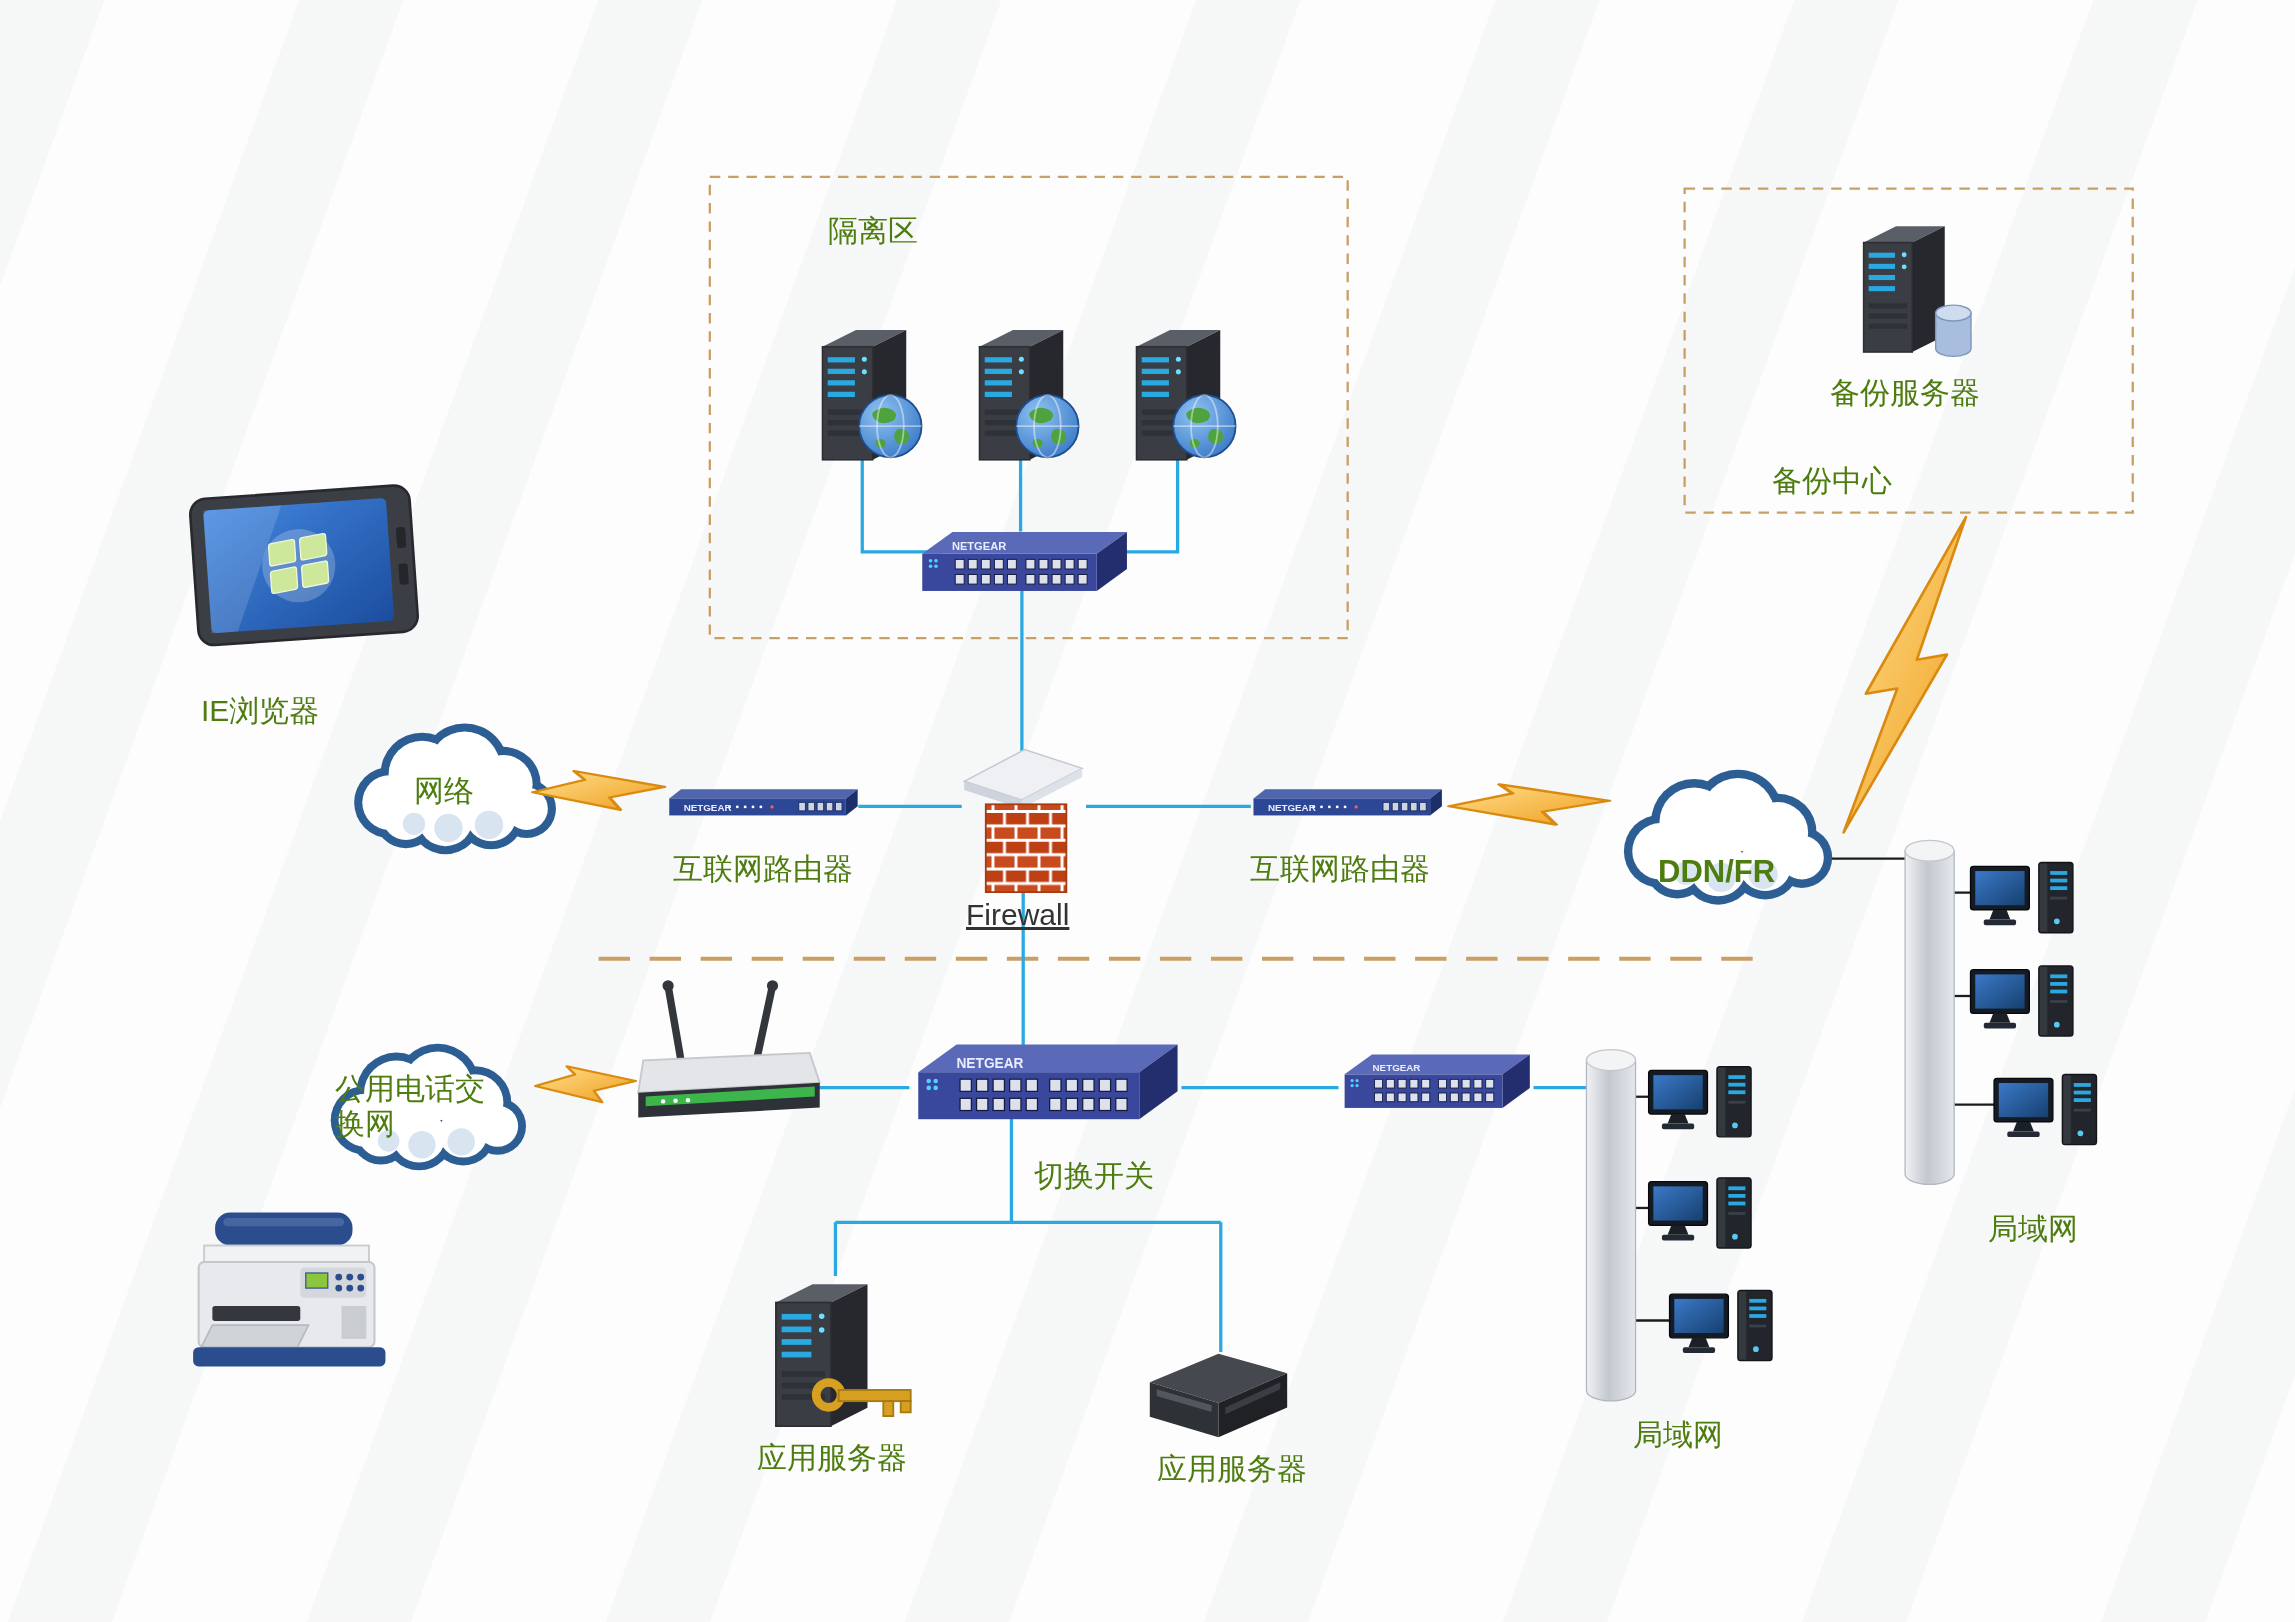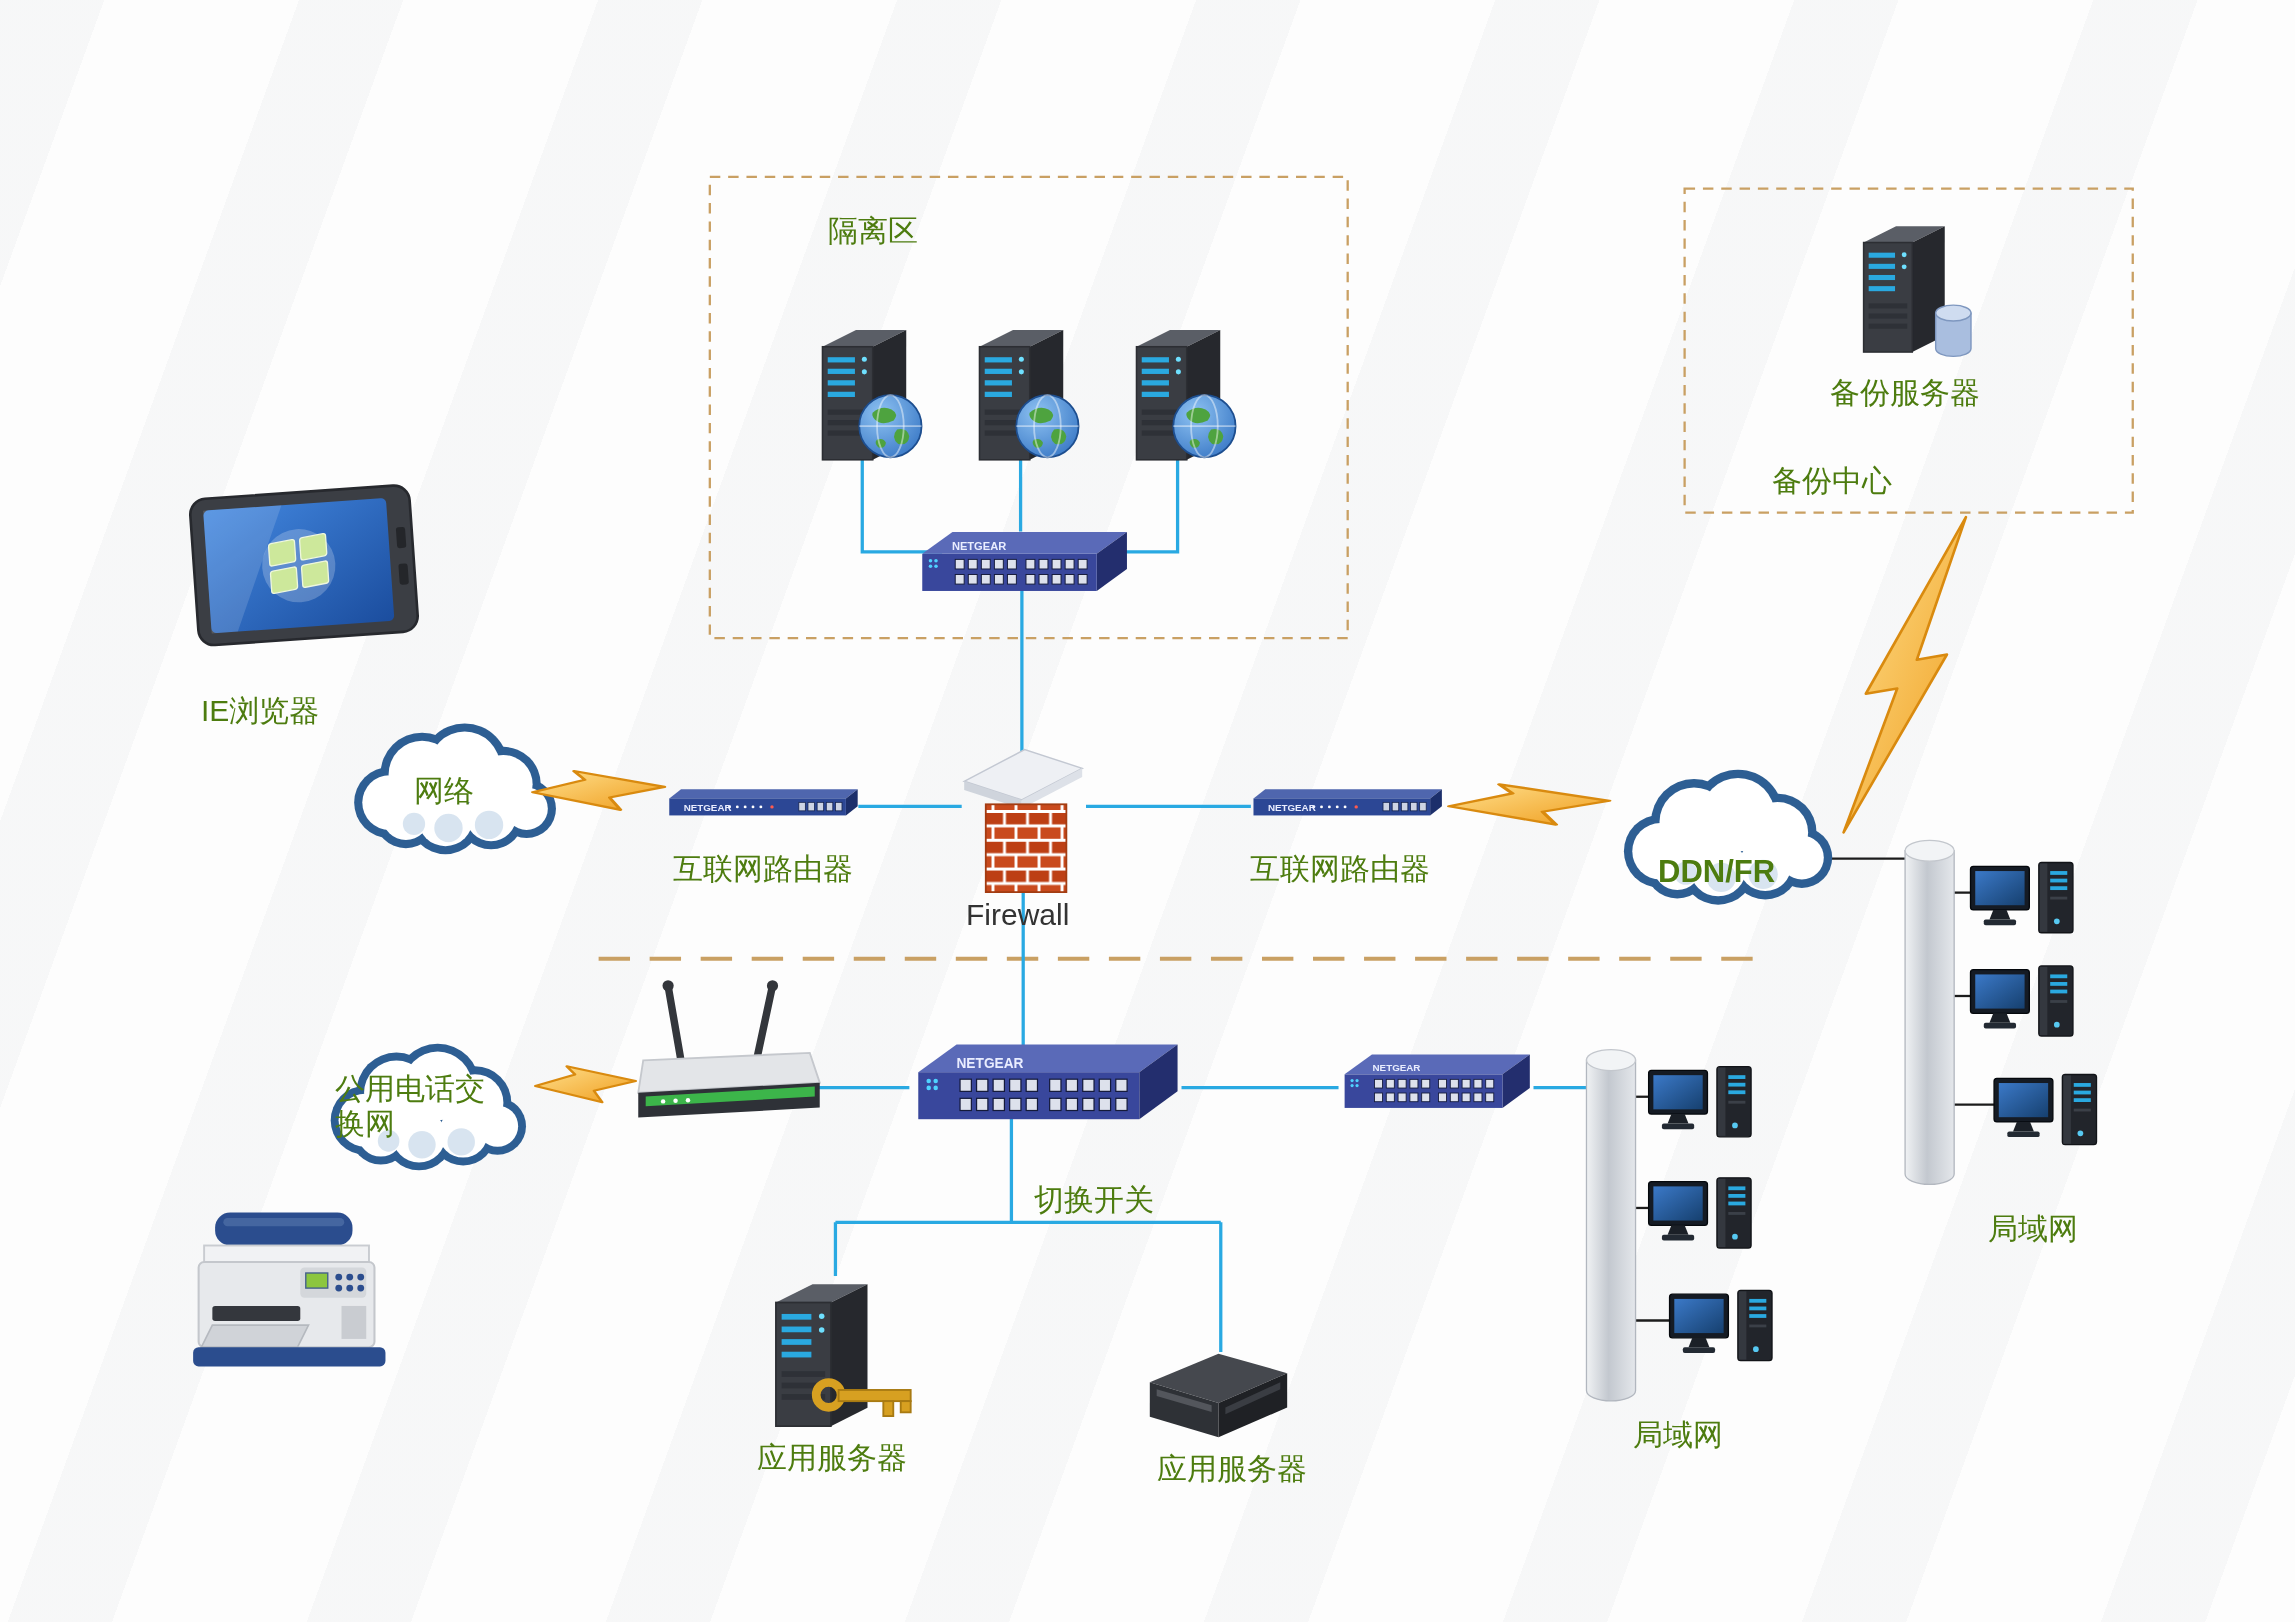--- a/index.html
+++ b/index.html
@@ -379,28 +379,28 @@
 <div class="label" style="left:828px; top:211px;">隔离区</div>
 
 <div class="label" style="left:1830px; top:373px;">备份服务器</div>
 <div class="label" style="left:1772px; top:461px;text-align:right;">备份中心</div>
 
 <div class="label" style="left:201px; top:691px;">IE浏览器</div>
 
 <div class="label" style="left:414px; top:771px;">网络</div>
 
 <div class="label" style="left:673px; top:849px;">互联网路由器</div>
-<div class="label" style="left:966px; top:898px; color:#333;">Firewall</div>
+<div class="label" style="left:966px; top:898px; color:#333;text-decoration:underline;">Firewall</div>
 <div class="label" style="left:1250px; top:849px;">互联网路由器</div>
 
 <div class="label bold" style="left:1658px; top:818px; font-size:31px;">DDN/FR</div>
 
 <div class="label wrap" style="left:335px; top:1071px;">公用电话交换网</div>
 
-<div class="label" style="left:1034px; top:1156px;margin-top:24px;">切换开关</div>
+<div class="label" style="left:1034px; top:1156px;">切换开关</div>
 
 <div class="label" style="left:757px; top:1438px;">应用服务器</div>
 <div class="label" style="left:1157px; top:1449px;">应用服务器</div>
 
 <div class="label" style="left:1633px; top:1415px;">局域网</div>
 <div class="label" style="left:1988px; top:1209px;">局域网</div>
 
 </div>
 
 

